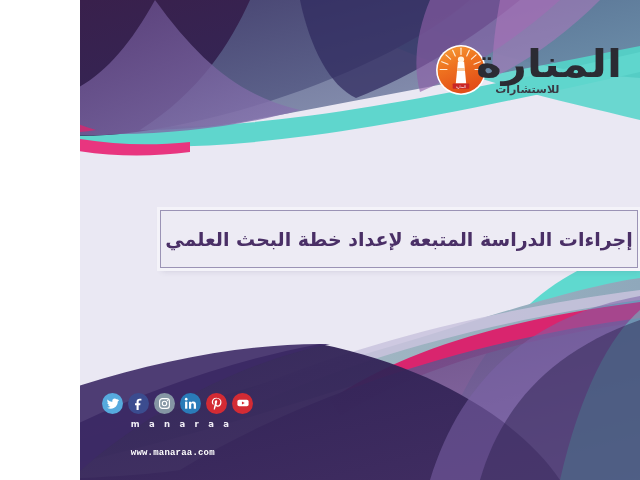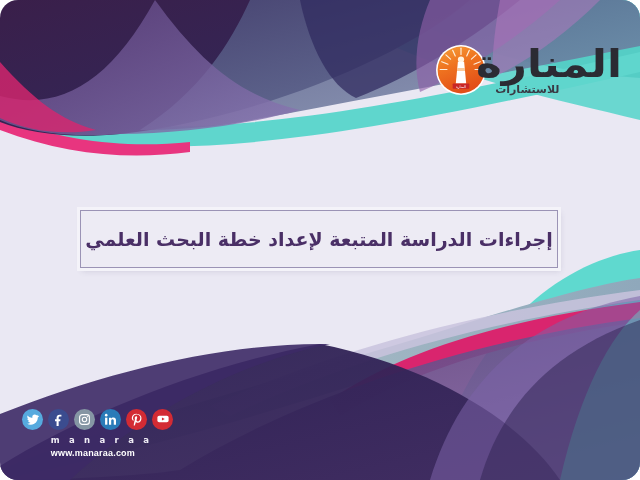--- a/index.html
+++ b/index.html
@@ -7,25 +7,24 @@
     margin: 0;
     padding: 0;
     background: #ffffff;
   }
   body {
     font-family: "DejaVu Sans", "Liberation Sans", sans-serif;
   }
 
   .slide {
     position: relative;
-    width: 640px;
+    width: 560px;
     height: 480px;
     overflow: hidden;
     background: #eae8f3;
-    border-radius: 18px;
   }
 
   .bg-svg {
     position: absolute;
     inset: 0;
     width: 640px;
     height: 480px;
     display: block;
   }
 
@@ -137,27 +136,27 @@
   }
   .brand-top {
     font-family: "DejaVu Sans", sans-serif;
     font-size: 8.5px;
     font-weight: 700;
     color: #f0eef6;
     letter-spacing: 3.2px;
     white-space: nowrap;
   }
   .brand-url {
-    font-family: Liberation Sans, sans-serif;
+    font-family: Liberation Mono, monospace;
     font-size: 9px;
     font-weight: 700;
     color: #ffffff;
     letter-spacing: 0.2px;
     white-space: nowrap;
-    margin-top: 2px;
+    margin-top: 18px;
   }
 </style>
 </head>
 <body>
 
 <div class="slide">
 
   <svg class="bg-svg" viewBox="0 0 640 480" preserveAspectRatio="none">
     <defs>
       <linearGradient id="gTopDark" x1="0" y1="0" x2="1" y2="1">

